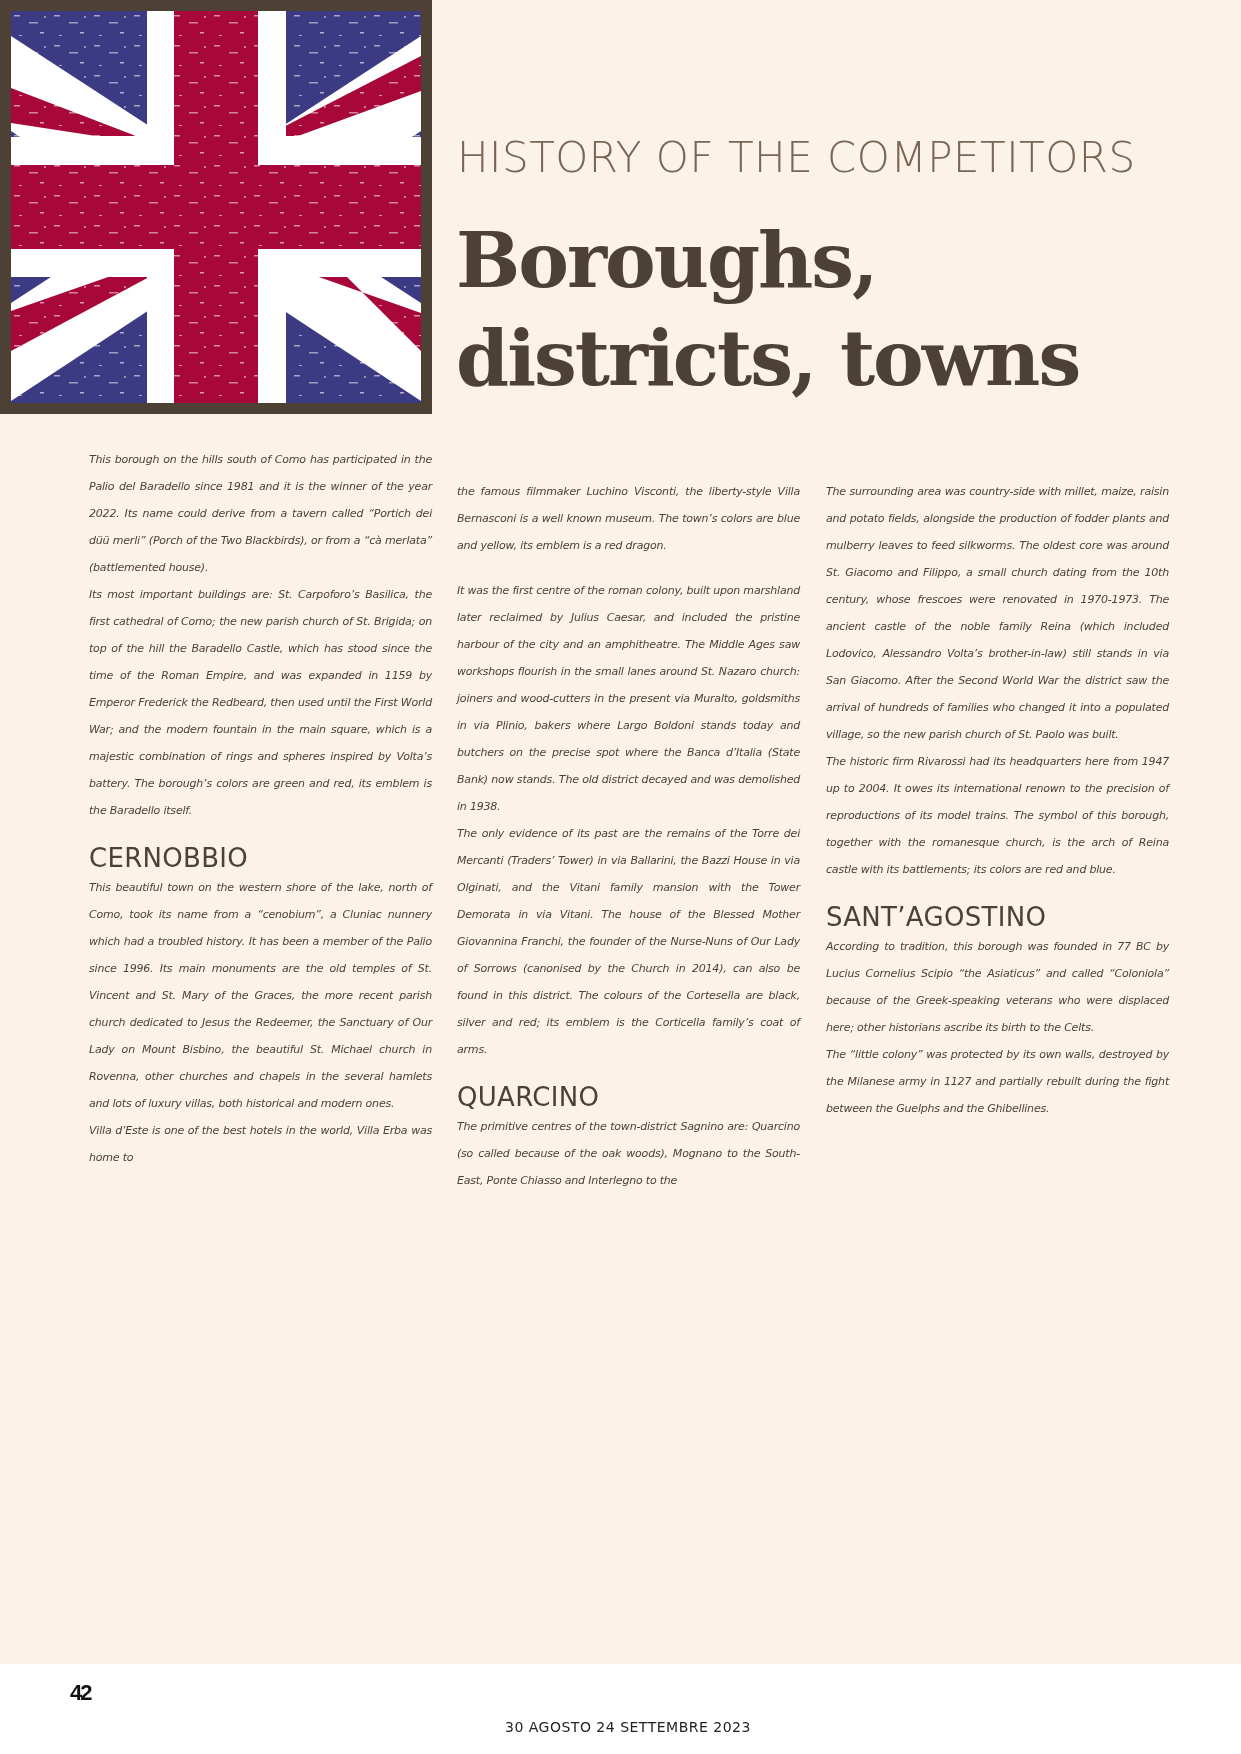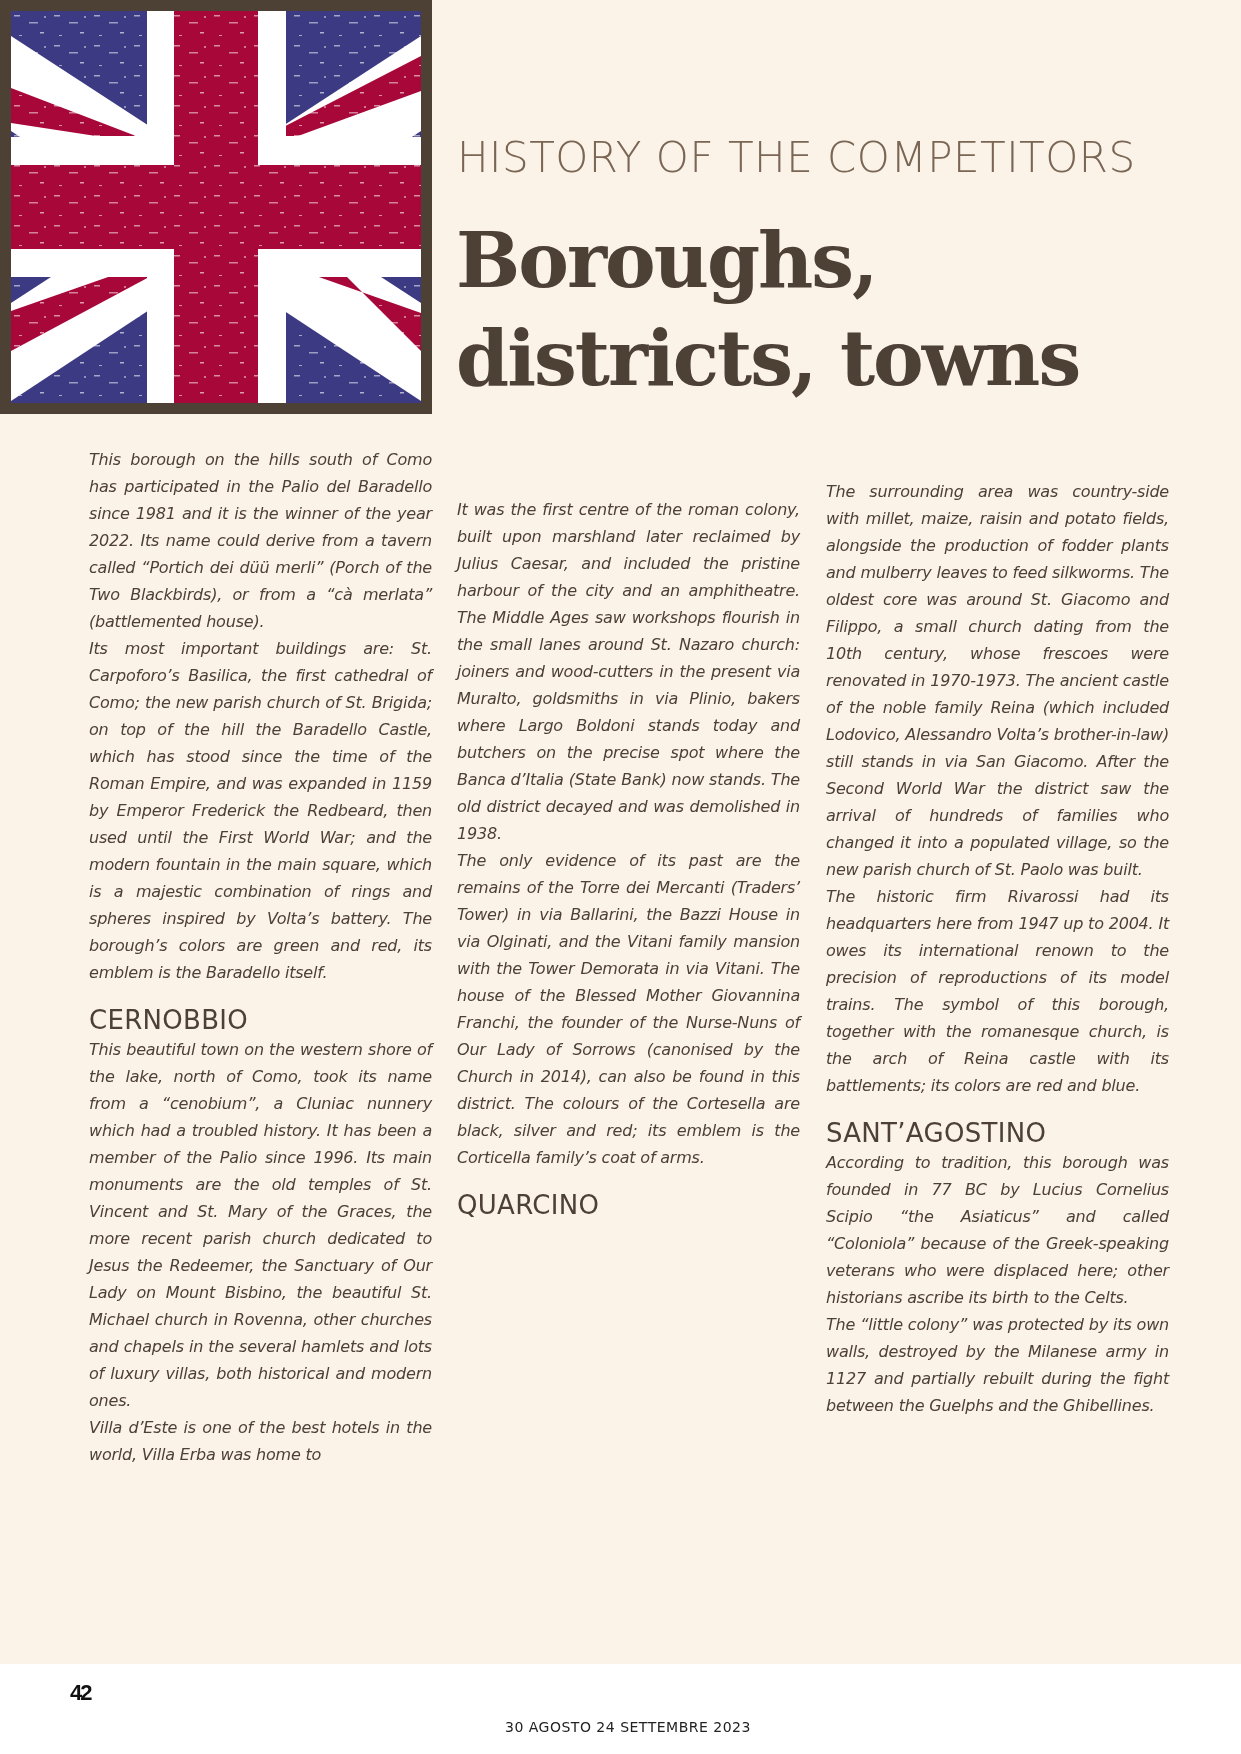--- a/index.html
+++ b/index.html
@@ -37,21 +37,21 @@
   .col1 { left: 89px; }
   .col2 { left: 457px; top: 478px; }
   .col3 { left: 826px; top: 478px; }
   .section-head {
     font-family: "DejaVu Sans", sans-serif; font-weight: normal;
     font-size: 26px; line-height: 32px; color: #4d4035;
     margin: 0; letter-spacing: 0.3px;
   }
   .p {
     font-family: "DejaVu Sans", sans-serif; font-style: italic;
-    font-size: 16px; line-height: 27px; color: #4d4035;
+    font-size: 11px; line-height: 27px; color: #4d4035;
     text-align: justify; margin: 0; letter-spacing: -0.2px;
   }
   .gap { height: 18px; }
   .footer-page {
     position: absolute; left: 70px; top: 1680px;
     font-family: Liberation Sans, sans-serif; font-weight: bold;
     font-size: 22px; color: #111; letter-spacing: -2px;
   }
   .footer-date {
     position: absolute; left: 505px; top: 1692px;
@@ -108,25 +108,27 @@
 <div class="col col1">
   <p class="p">This borough on the hills south of Como has participated in the Palio del Baradello since 1981 and it is the winner of the year 2022. Its name could derive from a tavern called “Portich dei düü merli” (Porch of the Two Blackbirds), or from a “cà merlata” (battlemented house).</p>
   <p class="p">Its most important buildings are: St. Carpoforo’s Basilica, the first cathedral of Como; the new parish church of St. Brigida; on top of the hill the Baradello Castle, which has stood since the time of the Roman Empire, and was expanded in 1159 by Emperor Frederick the Redbeard, then used until the First World War; and the modern fountain in the main square, which is a majestic combination of rings and spheres inspired by Volta’s battery. The borough’s colors are green and red, its emblem is the Baradello itself.</p>
   <div class="gap"></div>
   <h2 class="section-head">CERNOBBIO</h2>
   <p class="p">This beautiful town on the western shore of the lake, north of Como, took its name from a “cenobium”, a Cluniac nunnery which had a troubled history. It has been a member of the Palio since 1996. Its main monuments are the old temples of St. Vincent and St. Mary of the Graces, the more recent parish church dedicated to Jesus the Redeemer, the Sanctuary of Our Lady on Mount Bisbino, the beautiful St. Michael church in Rovenna, other churches and chapels in the several hamlets and lots of luxury villas, both historical and modern ones.</p>
   <p class="p">Villa d’Este is one of the best hotels in the world, Villa Erba was home to</p>
 </div>
 
 <div class="col col2">
+  <p class="p">the famous filmmaker Luchino Visconti, the liberty-style Villa Bernasconi is a well known museum. The town’s colors are blue and yellow, its emblem is a red dragon.</p>
   <div class="gap"></div>
   <p class="p">It was the first centre of the roman colony, built upon marshland later reclaimed by Julius Caesar, and included the pristine harbour of the city and an amphitheatre. The Middle Ages saw workshops flourish in the small lanes around St. Nazaro church: joiners and wood-cutters in the present via Muralto, goldsmiths in via Plinio, bakers where Largo Boldoni stands today and butchers on the precise spot where the Banca d’Italia (State Bank) now stands. The old district decayed and was demolished in 1938.</p>
   <p class="p">The only evidence of its past are the remains of the Torre dei Mercanti (Traders’ Tower) in via Ballarini, the Bazzi House in via Olginati, and the Vitani family mansion with the Tower Demorata in via Vitani. The house of the Blessed Mother Giovannina Franchi, the founder of the Nurse-Nuns of Our Lady of Sorrows (canonised by the Church in 2014), can also be found in this district. The colours of the Cortesella are black, silver and red; its emblem is the Corticella family’s coat of arms.</p>
   <div class="gap"></div>
   <h2 class="section-head">QUARCINO</h2>
+  <p class="p">The primitive centres of the town-district Sagnino are: Quarcino (so called because of the oak woods), Mognano to the South-East, Ponte Chiasso and Interlegno to the</p>
 </div>
 
 <div class="col col3">
   <p class="p">The surrounding area was country-side with millet, maize, raisin and potato fields, alongside the production of fodder plants and mulberry leaves to feed silkworms. The oldest core was around St. Giacomo and Filippo, a small church dating from the 10th century, whose frescoes were renovated in 1970-1973. The ancient castle of the noble family Reina (which included Lodovico, Alessandro Volta’s brother-in-law) still stands in via San Giacomo. After the Second World War the district saw the arrival of hundreds of families who changed it into a populated village, so the new parish church of St. Paolo was built.</p>
   <p class="p">The historic firm Rivarossi had its headquarters here from 1947 up to 2004. It owes its international renown to the precision of reproductions of its model trains. The symbol of this borough, together with the romanesque church, is the arch of Reina castle with its battlements; its colors are red and blue.</p>
   <div class="gap"></div>
   <h2 class="section-head">SANT’AGOSTINO</h2>
   <p class="p">According to tradition, this borough was founded in 77 BC by Lucius Cornelius Scipio “the Asiaticus” and called “Coloniola” because of the Greek-speaking veterans who were displaced here; other historians ascribe its birth to the Celts.</p>
   <p class="p">The “little colony” was protected by its own walls, destroyed by the Milanese army in 1127 and partially rebuilt during the fight between the Guelphs and the Ghibellines.</p>
 </div>

